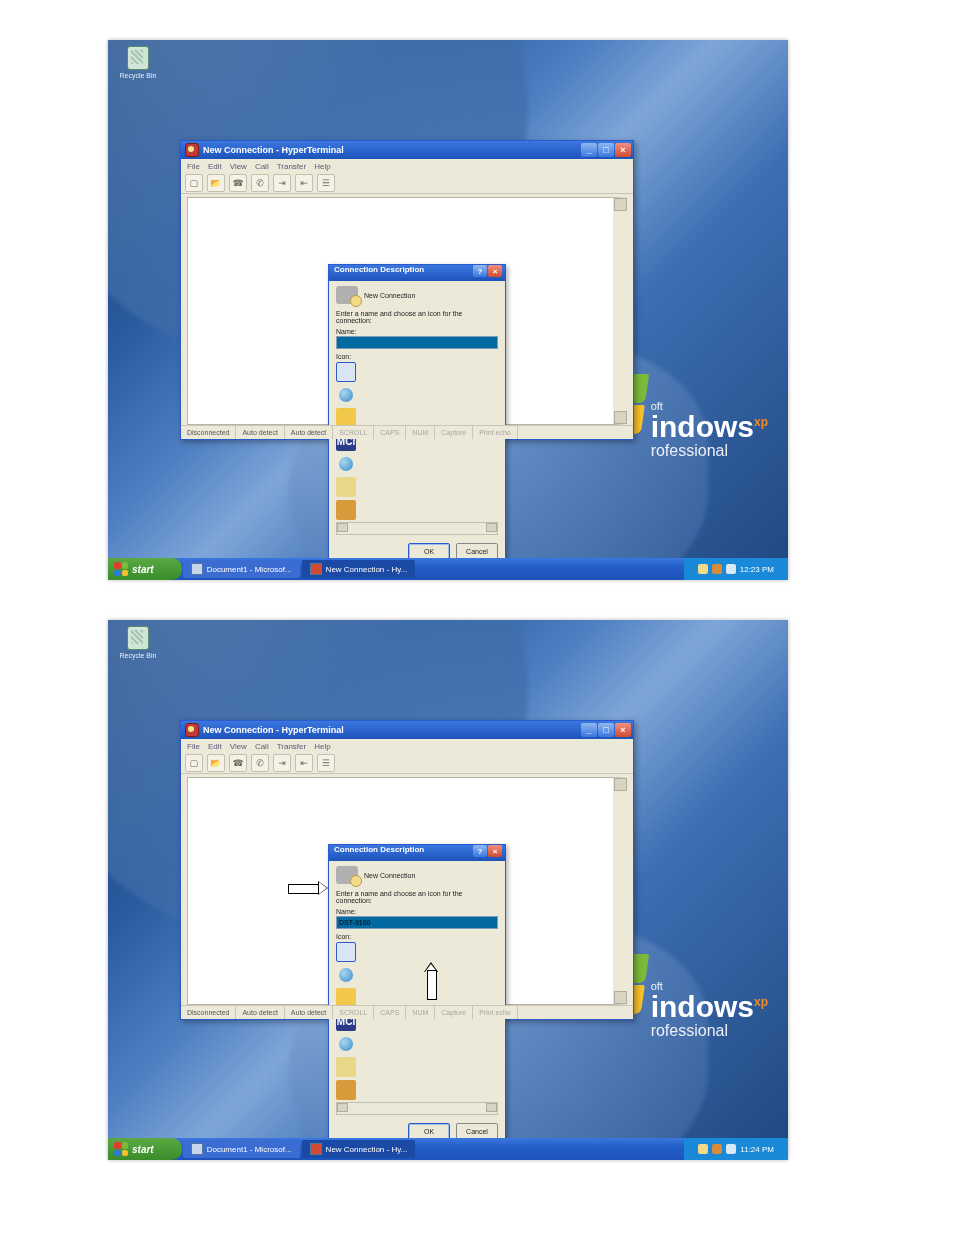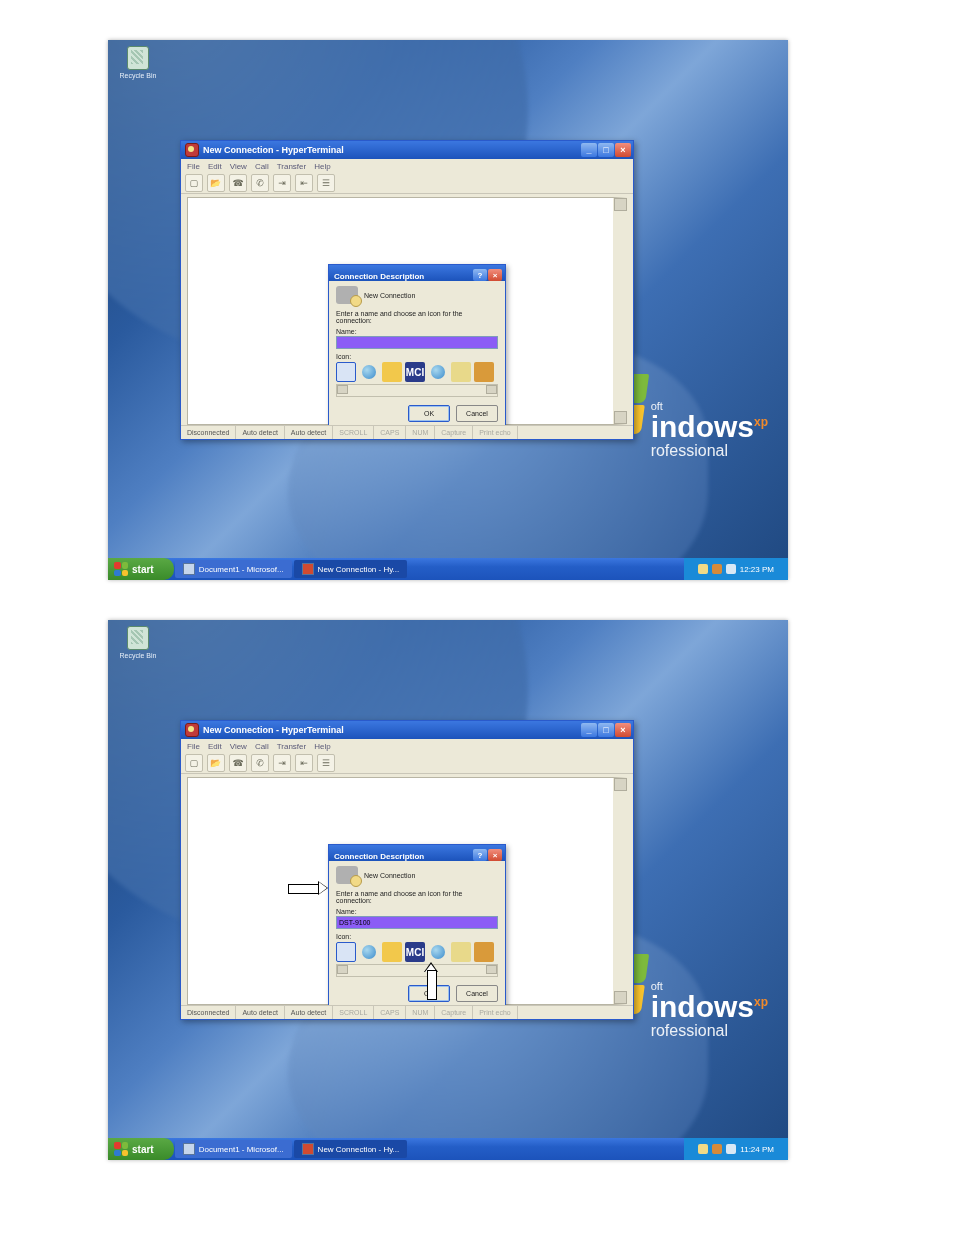--- a/index.html
+++ b/index.html
@@ -20,21 +20,21 @@
   .xp-flag{width:60px;height:60px;display:grid;grid-template:1fr 1fr/1fr 1fr;transform:skewX(-8deg);gap:2px;position:relative;top:-26px;}
   .xp-flag div{border-radius:6px 2px 6px 2px;}
   .xp-flag .r{background:#e23b2e;}.xp-flag .g{background:#7dba3c;}.xp-flag .b{background:#2f7ad1;}.xp-flag .y{background:#f7c22d;}
   .xp-txt{color:#fff;font-family:"Franklin Gothic Medium",Arial,sans-serif;}
   .xp-txt .l1{font-size:11px;opacity:.9;}
   .xp-txt .l2{font-size:30px;font-weight:bold;line-height:1;}
   .xp-txt .l2 sup{font-size:12px;color:#f08a2c;}
   .xp-txt .l3{font-size:16px;opacity:.9;}
   
   .taskbar{position:absolute;left:0;right:0;bottom:0;height:22px;background:linear-gradient(#3b77e0,#245ec7 40%,#1c53bb);display:flex;align-items:stretch;font-size:8px;color:#fff;}
-  .start-btn{display:flex;align-items:center;gap:4px;background:linear-gradient(#5aa944,#3a8b2a);padding:0 20px 0 6px;border-radius:0 10px 10px 0;font-weight:bold;font-size:10px;}
+  .start-btn{display:flex;align-items:center;gap:4px;background:linear-gradient(#5aa944,#3a8b2a);padding:0 28px 0 6px;border-radius:0 10px 10px 0;font-weight:bold;font-style:italic;font-size:10px;}
   .start-orb{width:14px;height:14px;display:grid;grid-template:1fr 1fr/1fr 1fr;gap:1px;}
   .start-orb div{border-radius:2px;}
   .task-item{display:flex;align-items:center;padding:0 8px;margin:2px 1px;border-radius:2px;gap:4px;}
   .task-item.active{background:#1a49a6;}
   .task-item.inactive{background:#3b6cd1;}
   .task-icn{width:10px;height:10px;background:#c5d5ec;border:1px solid #58749b;flex:0 0 auto;}
   .tray{margin-left:auto;background:#1a8ad8;display:flex;align-items:center;gap:4px;padding:0 14px;}
   .tray .ic{width:10px;height:10px;background:#f2da86;border-radius:2px;}
   .tray .ic2{background:#d68a3a;}
   .tray .ic3{background:#d8e8f5;}
@@ -53,32 +53,32 @@
   .toolbar .tbtn{width:16px;height:16px;border:1px solid #c2bfae;background:#f4f2e6;border-radius:2px;display:flex;align-items:center;justify-content:center;font-size:9px;color:#6a6a5a;}
   .terminal-area{position:absolute;left:6px;right:6px;top:56px;bottom:14px;background:#fff;border:1px solid #b8b5a4;border-right:14px solid #ece9d8;}
   .terminal-area .vscroll{position:absolute;right:-14px;top:0;bottom:0;width:13px;background:#ece9d8;}
   .terminal-area .vscroll:before,.terminal-area .vscroll:after{content:'';position:absolute;left:0;width:13px;height:13px;background:#d7d4c4;border:1px solid #b0ad9d;box-sizing:border-box;}
   .terminal-area .vscroll:before{top:0;}.terminal-area .vscroll:after{bottom:0;}
   .statusbar{position:absolute;left:0;right:0;bottom:0;height:13px;background:#ece9d8;display:flex;font-size:7px;color:#555;border-top:1px solid #c9c6b8;}
   .statusbar span{padding:0 6px;border-right:1px solid #c9c6b8;display:flex;align-items:center;}
   .statusbar span.dim{color:#a8a8a0;}
   
   .dialog{position:absolute;left:140px;top:66px;width:176px;background:#ece9d8;border:1px solid #2a5acb;box-shadow:2px 2px 5px rgba(0,0,0,.3);}
-  .dlg-title{height:16px;background:linear-gradient(#3b77e0,#1c53bb);color:#fff;font-size:8px;font-weight:bold;display:flex;align-items:flex-end;padding:0 3px 0 5px;}
+  .dlg-title{height:16px;background:linear-gradient(#3b77e0,#1c53bb);color:#fff;font-size:8px;font-weight:bold;display:flex;align-items:flex-start;padding:0 3px 0 5px;}
   .dlg-btns{margin-left:auto;display:flex;gap:1px;}
   .dlg-btn{width:14px;height:12px;border-radius:2px;display:flex;align-items:center;justify-content:center;font-size:8px;font-weight:bold;}
   .dlg-btn.help{background:linear-gradient(#8fb8f0,#3b77e0);}
   .dlg-btn.close{background:linear-gradient(#f28f7e,#d14a31);}
   .dlg-body{padding:5px 7px 7px;font-size:7px;color:#222;}
   .dlg-head{display:flex;align-items:center;gap:6px;margin-bottom:6px;}
   .dlg-head .glyph{width:22px;height:18px;background:#b0b0b0;border-radius:3px;position:relative;}
   .dlg-head .glyph:after{content:'';position:absolute;right:-4px;bottom:-3px;width:10px;height:10px;background:#f2da86;border:1px solid #b89c4a;border-radius:50%;}
   .dlg-label{margin:4px 0 1px;}
-  .dlg-input{width:100%;height:13px;border:1px solid #7f9db9;background:#8b5cf6;font-size:7px;padding:0 2px;box-sizing:border-box;font-family:inherit;}
-  .icon-row{display:flex;gap:3px;margin:2px 0 0;}
+  .dlg-input{width:100%;height:13px;border:1px solid #7f9db9;background:#0369a1;font-size:7px;padding:0 2px;box-sizing:border-box;font-family:inherit;}
+  .icon-row{display:flex;gap:3px;margin:2px 0 0;flex-direction:column;}
   .icon-row .opt{width:18px;height:18px;border:1px solid transparent;border-radius:2px;display:flex;align-items:center;justify-content:center;font-size:10px;}
   .icon-row .opt.sel{border-color:#2a5acb;background:#d9e4f5;}
   .hscroll{height:11px;margin-top:2px;background:#ece9d8;border:1px solid #c2bfae;position:relative;}
   .hscroll:before,.hscroll:after{content:'';position:absolute;top:0;width:11px;height:9px;background:#d7d4c4;border:1px solid #b0ad9d;box-sizing:border-box;}
   .hscroll:before{left:0;}.hscroll:after{right:0;}
   .dlg-foot{display:flex;justify-content:flex-end;gap:6px;margin-top:8px;}
   .btn{width:40px;height:15px;background:#ece9d8;border:1px solid #888;border-radius:2px;font-size:7px;display:flex;align-items:center;justify-content:center;}
   .btn.default{border:1px solid #2a5acb;box-shadow:0 0 0 1px #9cc1ee inset;}
   
   .arrow{position:absolute;}

